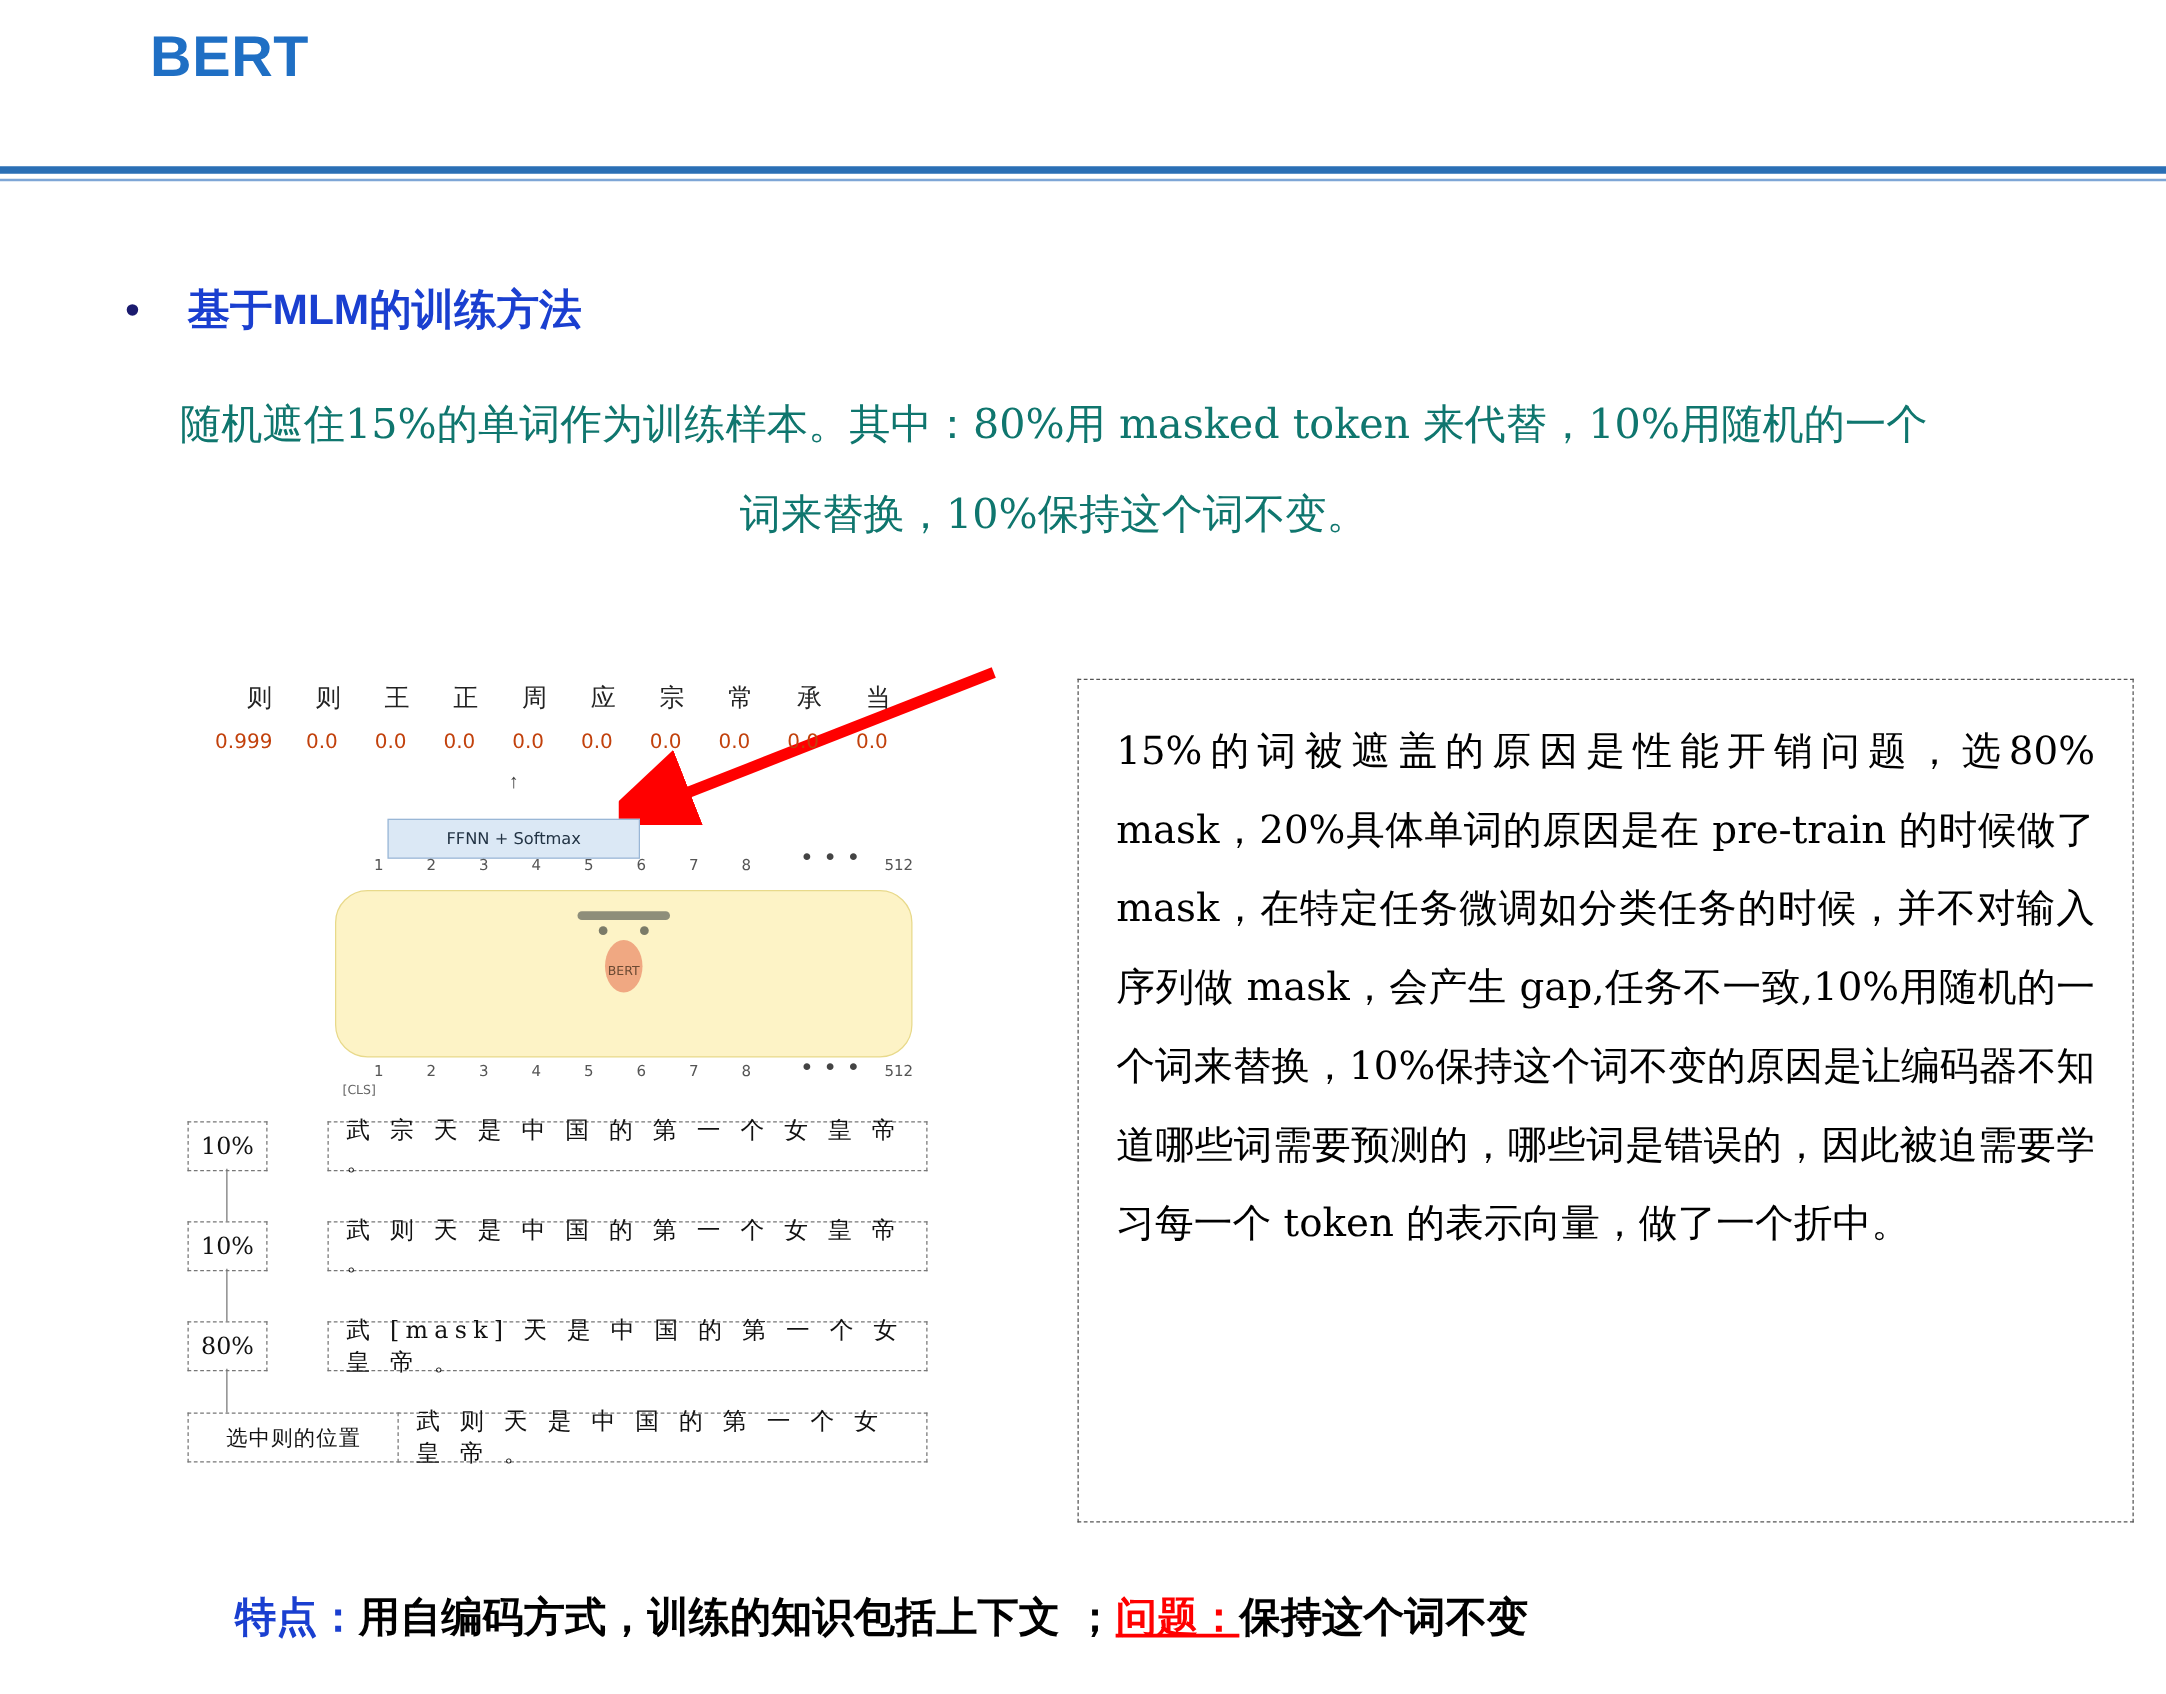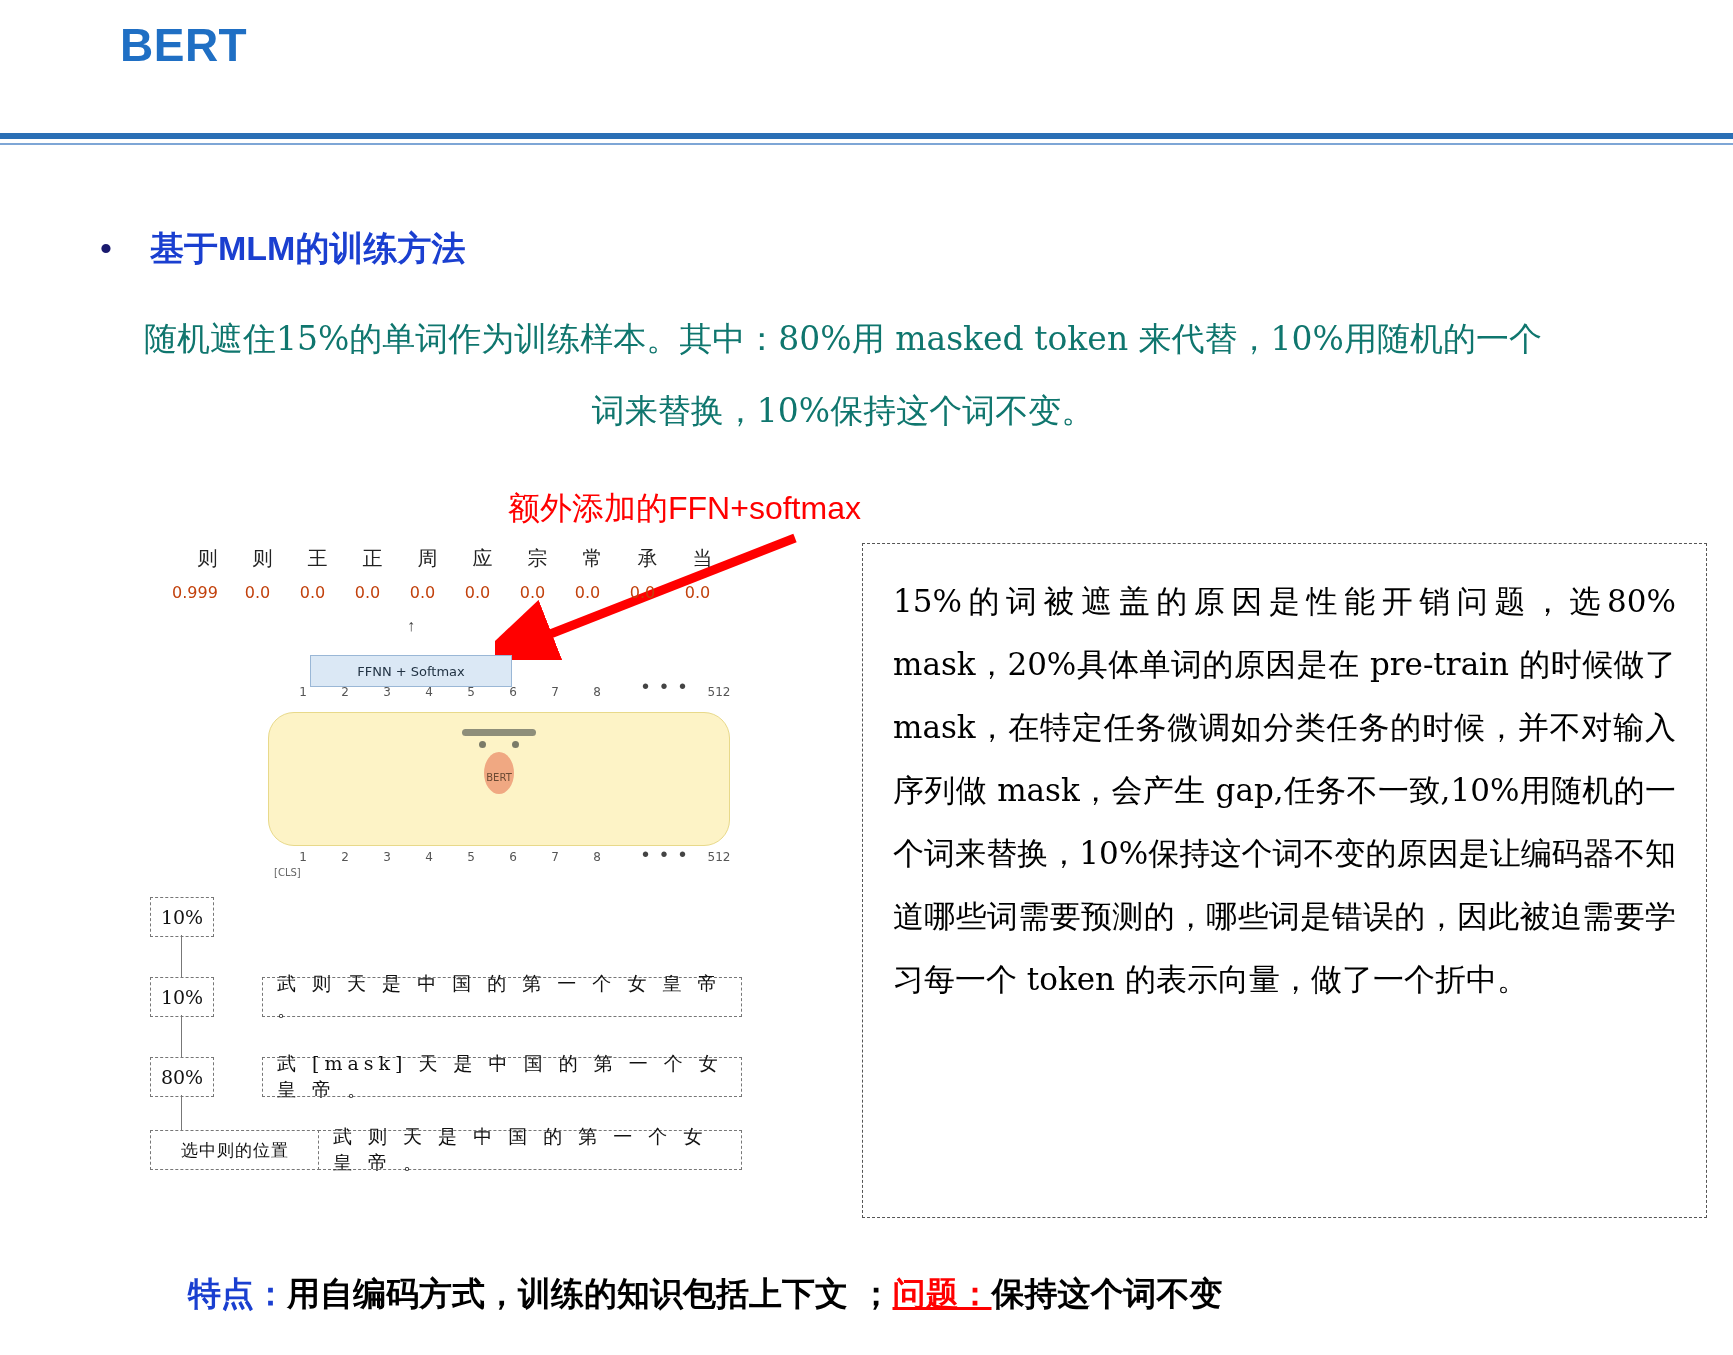--- a/index.html
+++ b/index.html
@@ -301,21 +301,20 @@
   <div class="header-rule"></div>
   <div class="header-rule-thin"></div>
 
   <div class="bullet-row">
     <span class="bullet-dot">•</span>
     <span class="bullet-heading">基于MLM的训练方法</span>
   </div>
 
   <div class="body-para">随机遮住15%的单词作为训练样本。其中：80%用 masked token 来代替，10%用随机的一个词来替换，10%保持这个词不变。</div>
 
-  <div class="red-annotation">额外添加的FFN+softmax</div>
 
   <svg class="red-arrow" viewBox="0 0 340 140">
     <defs>
       <marker id="ah" markerWidth="10" markerHeight="8" refX="2" refY="4" orient="auto">
         <polygon points="0,0 10,4 0,8" fill="#ff0000"></polygon>
       </marker>
     </defs>
     <line x1="300" y1="18" x2="40" y2="120" stroke="#ff0000" stroke-width="9" marker-end="url(#ah)"></line>
   </svg>
 
@@ -387,20 +386,21 @@
       <span class="ix">7</span>
       <span class="ix">8</span>
     </div>
     <div class="dots" style="left:492px; top:298px;">• • •</div>
     <div class="idx-row" style="left:548px; top:305px;">
       <span class="ix">512</span>
     </div>
     <div style="position:absolute;left:124px;top:322px;font-size:10px;color:#666;font-family:'DejaVu Sans',sans-serif;">[CLS]</div>
 
     <div class="row-box pct-box" style="left:0px; top:352px;">10%</div>
+    <div class="row-box sent-box" style="left:112px; top:352px; width:450px;">武 宗 天 是 中 国 的 第 一 个 女 皇 帝 。</div>
 
     <div class="row-box pct-box" style="left:0px; top:432px;">10%</div>
     <div class="row-box sent-box" style="left:112px; top:432px; width:450px;">武 则 天 是 中 国 的 第 一 个 女 皇 帝 。</div>
 
     <div class="row-box pct-box" style="left:0px; top:512px;">80%</div>
     <div class="row-box sent-box" style="left:112px; top:512px; width:450px;">武 [mask] 天 是 中 国 的 第 一 个 女 皇 帝 。</div>
 
     <div class="row-box sent-box" style="left:0px; top:585px; width:140px; font-size:17px; letter-spacing:1px;">选中则的位置</div>
     <div class="row-box sent-box" style="left:168px; top:585px; width:394px;">武 则 天 是 中 国 的 第 一 个 女 皇 帝 。</div>
 

